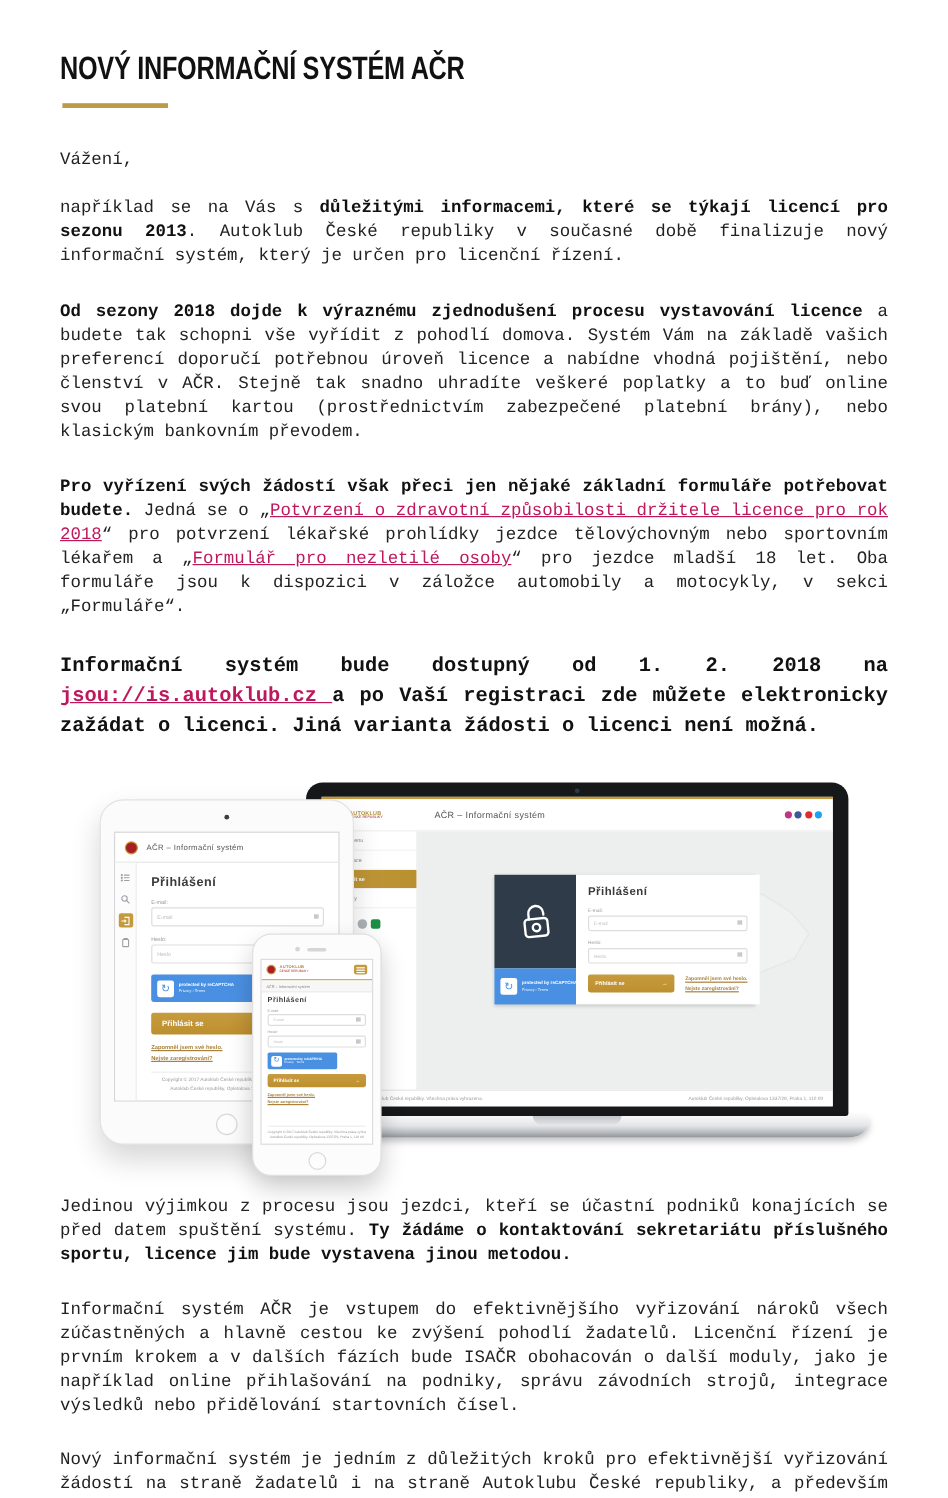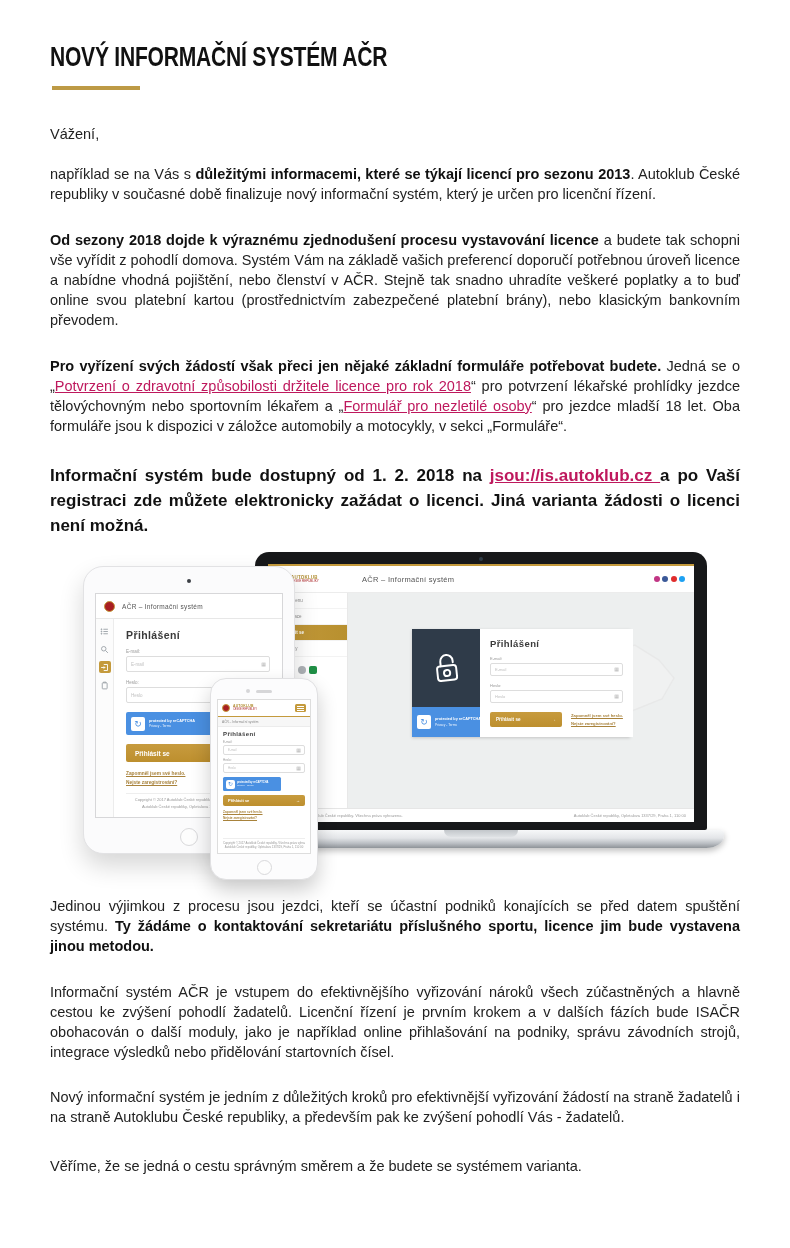--- a/index.html
+++ b/index.html
@@ -6,33 +6,33 @@
   body{
     width:790px;height:1248px;overflow:hidden;background:#ffffff;
     font-family:"Liberation Sans", sans-serif;color:#1f1f1f;
   }
   .page{padding:42px 50px 0 50px;}
   .page-title{
     margin:0;font-size:27px;font-weight:bold;color:#111;line-height:30px;
     letter-spacing:-0.3px;transform:scaleX(.78);transform-origin:left bottom;white-space:nowrap;
   }
   .rule{width:88px;height:4px;background:#bd9a45;margin:14px 0 0 2px;}
-  p{margin:0;}
+  p{margin:0;font-family:Liberation Mono, monospace;}
   .salutation{margin-top:34px;font-size:14.5px;line-height:20px;}
   .para{margin-top:20px;font-size:14.5px;line-height:20px;text-align:justify;color:#222;}
   .para.sp{margin-top:26px;}
   .para strong{color:#111;}
   .tlink{color:#be185d;text-decoration:underline;cursor:pointer;}
   .lead{
     margin-top:27px;font-size:17px;font-weight:bold;line-height:25px;
     text-align:justify;color:#111;
   }
   .lead .tlink{font-weight:bold;}
   
-  .hero{position:relative;height:302px;margin-top:14px;}
+  .hero{position:relative;height:302px;margin-top:34px;}
   .laptop{position:absolute;left:205px;top:0;width:452px;height:278px;background:#17181a;
     border-radius:14px 14px 2px 2px;padding:12px 13px 10px;box-sizing:border-box;z-index:1;}
   .laptop .cam{position:absolute;top:5px;left:50%;width:4px;height:4px;margin-left:-2px;border-radius:50%;background:#2e3b46;}
   .lt-screen{width:100%;height:100%;background:#fff;display:flex;flex-direction:column;overflow:hidden;border-top:2px solid #c49a3c;}
   .lt-header{flex:0 0 26px;display:flex;align-items:center;background:#fff;border-bottom:1px solid #ececec;}
   .logo-wrap{display:flex;align-items:center;padding-left:7px;box-sizing:border-box;}
   .lt-header .logo-wrap{width:80px;}
   .badge{background:#a81e22;border:1px solid #c49a3c;border-radius:50%;box-sizing:border-box;flex:0 0 auto;}
   .badge.b13{width:13px;height:13px;}
   .badge.b11{width:11px;height:11px;}

